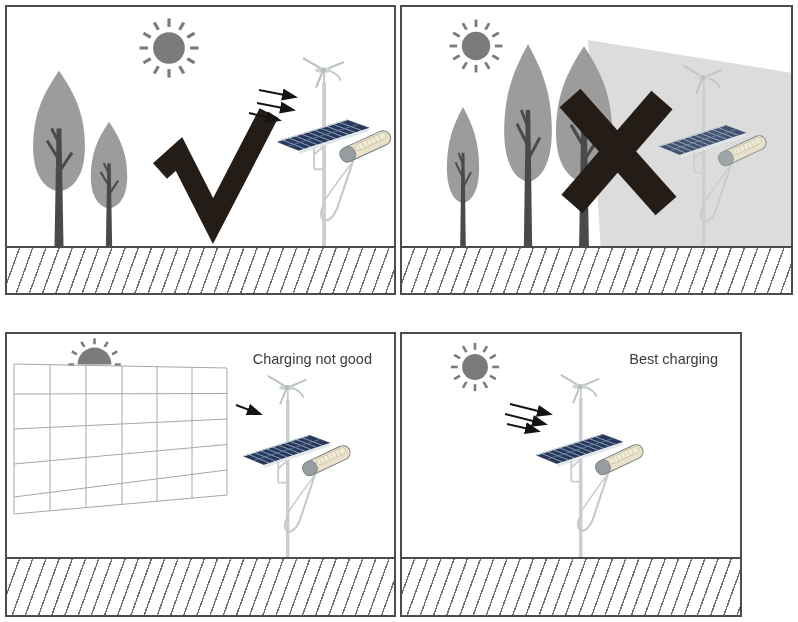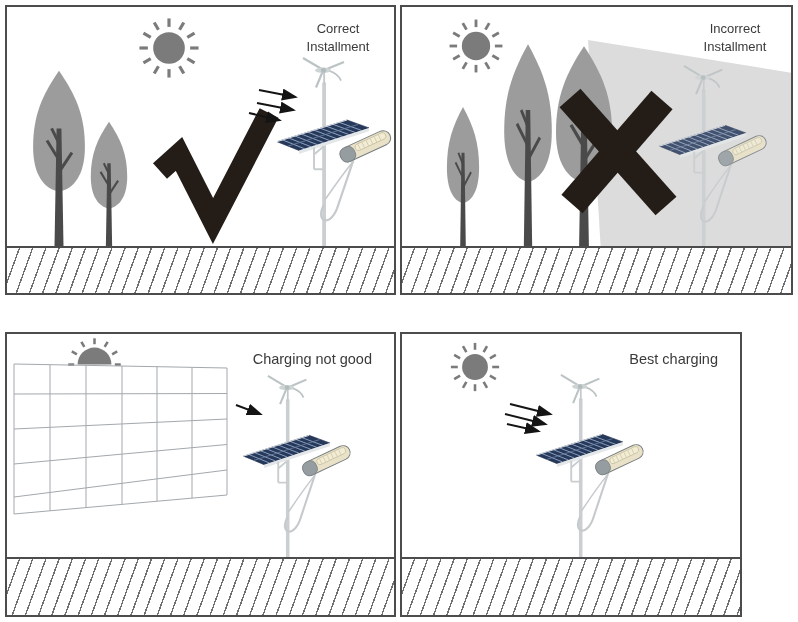--- a/index.html
+++ b/index.html
@@ -98,21 +98,20 @@
           <rect x="0" y="-7.5" width="54" height="15" rx="7.5" fill="#e9e2c8" stroke="#777d80" stroke-width="1"></rect>
           <rect x="0" y="-7.5" width="15" height="15" rx="6" fill="#959da1" stroke="#7a8184" stroke-width="0.8"></rect>
           <rect x="17" y="-5.5" width="33" height="6.8" rx="3" fill="#f2ecd4" stroke="#b9b294" stroke-width="0.6"></rect>
           <path d="M21,-5 L21,1 M25.5,-5 L25.5,1 M30,-5 L30,1 M34.5,-5 L34.5,1 M39,-5 L39,1 M43.5,-5 L43.5,1" stroke="#cfc8a8" stroke-width="0.8"></path>
         </g>
       </g>
     </defs>
   </svg>
 
   <section class="panel p1">
-    <div class="cap cap2">Correct Installment</div>
 
     <svg class="abs" style="left:124px;top:3px" width="76" height="76" viewBox="0 0 72 72">
         <use href="#sun"></use>
       </svg>
 
     <svg class="abs" style="left:15px;top:60px" width="74" height="186" viewBox="0 0 80 200" preserveAspectRatio="none">
         <use href="#tree"></use>
       </svg>
     <svg class="abs" style="left:76px;top:112px" width="52" height="134" viewBox="0 0 80 200" preserveAspectRatio="none">
         <use href="#tree"></use>
@@ -135,21 +134,20 @@
       </svg>
 
     <div class="ground g-top"></div>
   </section>
 
   <section class="panel p2">
     <svg class="abs" style="left:0;top:0" width="393" height="290">
       <polygon points="186,33 391,66 391,245 199,245" fill="#dcdcdc"></polygon>
     </svg>
 
-    <div class="cap cap2">Incorrect Installment</div>
 
     <svg class="abs" style="left:40px;top:5px" width="68" height="68" viewBox="0 0 72 72">
         <use href="#sun"></use>
       </svg>
 
     <svg class="abs" style="left:38px;top:97px" width="46" height="148" viewBox="0 0 80 200" preserveAspectRatio="none">
         <use href="#tree"></use>
       </svg>
     <svg class="abs" style="left:92px;top:33px" width="68" height="212" viewBox="0 0 80 200" preserveAspectRatio="none">
         <use href="#tree"></use>

